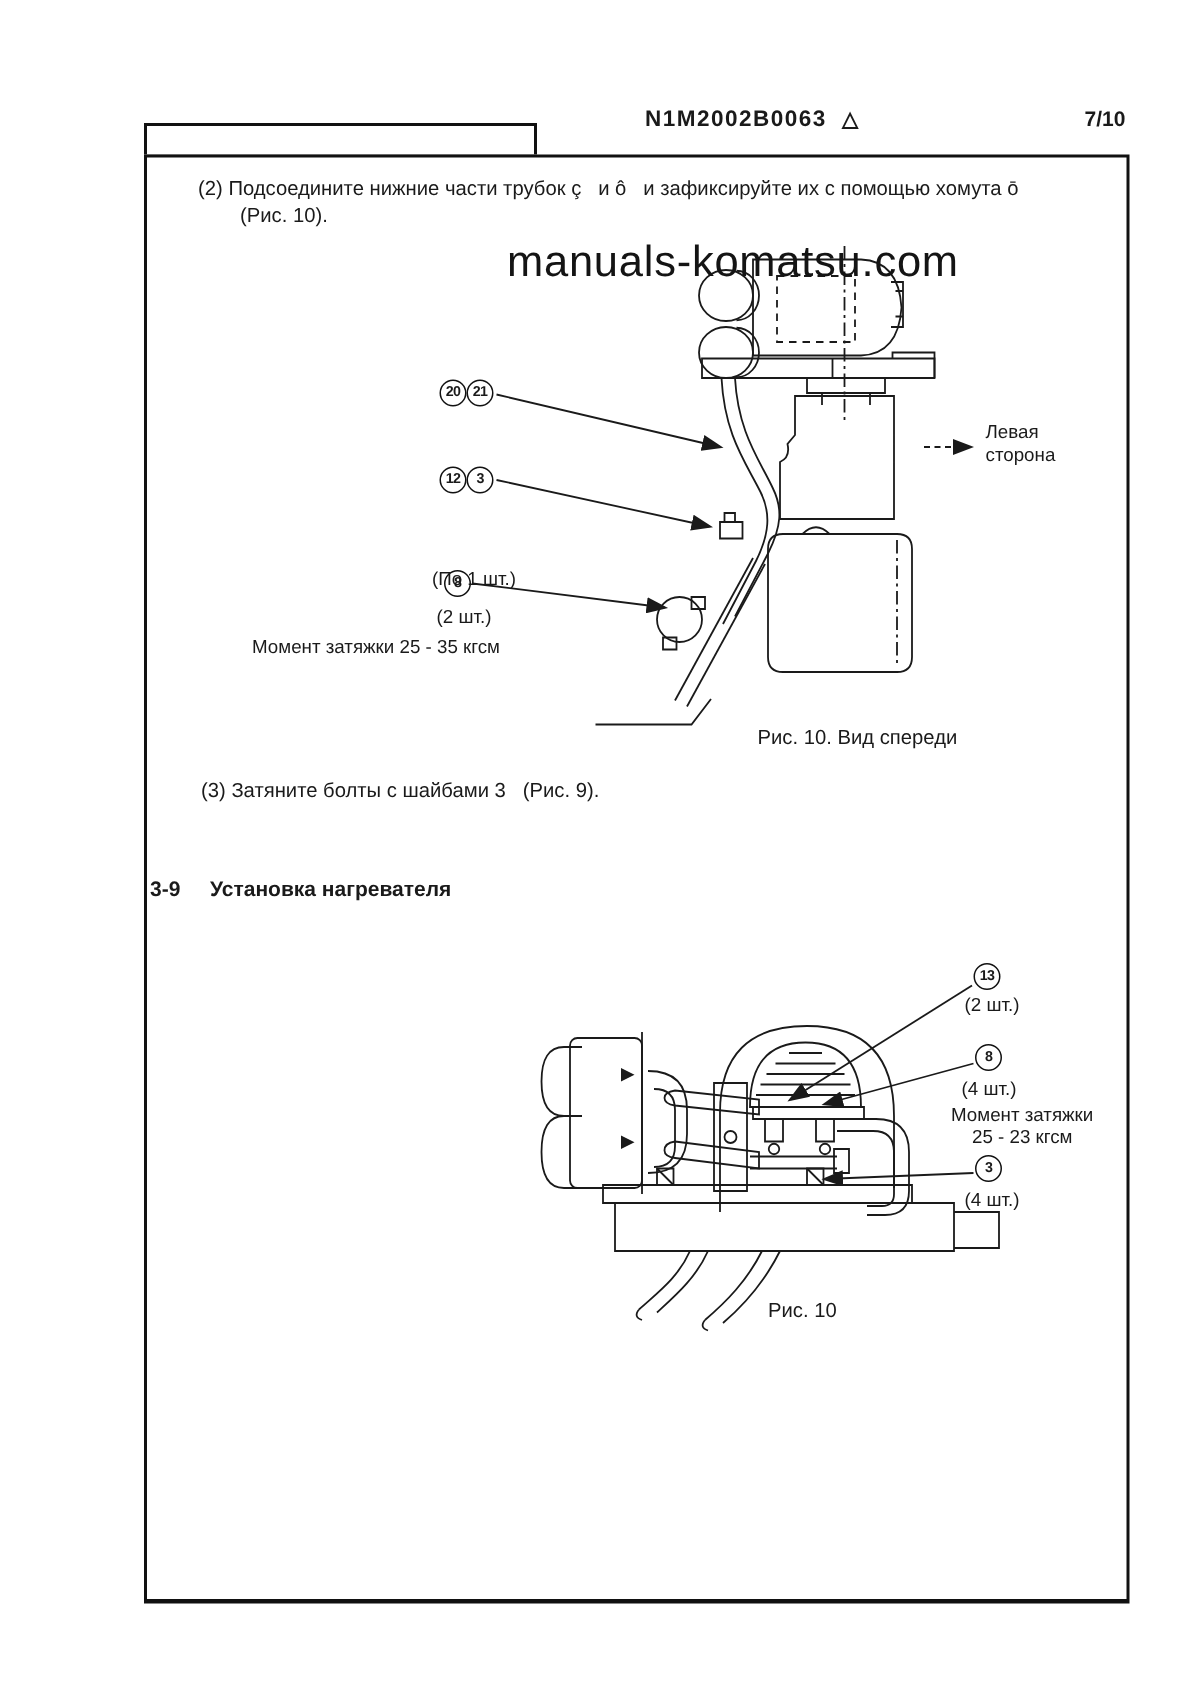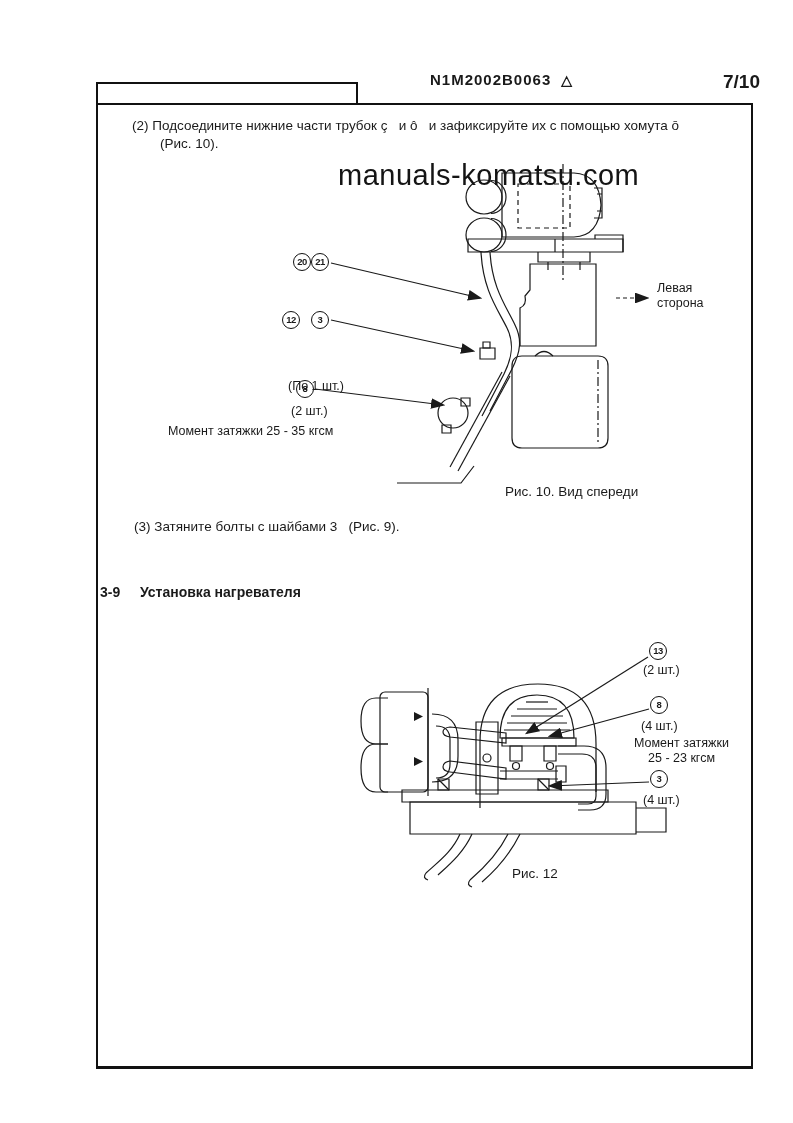--- a/index.html
+++ b/index.html
@@ -4,21 +4,21 @@
 <style>
   html,body{margin:0;padding:0;background:#fff;}
   .page{
     position:relative;width:793px;height:1123px;background:#fff;overflow:hidden;
     font-family:"Liberation Sans",sans-serif;color:#1a1a1a;
   }
   .abs{position:absolute;}
   .t{white-space:pre;}
   .hdr-code{font-size:15px;font-weight:bold;letter-spacing:1px;}
   .hdr-tri{font-size:14px;font-weight:bold;margin-left:10px;}
-  .hdr-page{font-size:19px;font-weight:bold;}
+  .hdr-page{font-size:14px;font-weight:bold;}
   .hdr-box{border:2px solid #111;background:#fff;}
   .frame{border:2px solid #111;border-bottom:3px solid #111;background:#fff;}
   .body-text{font-size:13.5px;}
   .small-text{font-size:12.5px;}
   .caption{font-size:13.5px;}
   .sec-num,.sec-title{font-size:14px;font-weight:bold;}
   .watermark{font-size:29px;letter-spacing:.5px;color:#141414;font-weight:400;margin-top:32px;}
   .co{
     position:absolute;width:16px;height:16px;border:1.5px solid #111;border-radius:50%;
     display:flex;align-items:center;justify-content:center;
@@ -107,21 +107,21 @@
     </g>
 
     <line x1="181" y1="103" x2="330" y2="138" marker-end="url(#ah10)"></line>
     <line x1="181" y1="160" x2="323" y2="191" marker-end="url(#ah10)"></line>
     <line x1="165" y1="229" x2="293" y2="245" marker-end="url(#ah10)"></line>
     <line x1="466" y1="138" x2="497" y2="138" stroke-dasharray="4 3" marker-end="url(#ah10)"></line>
   </svg>
 
   <div class="co" style="left:293px;top:253px;">20</div>
   <div class="co" style="left:311px;top:253px;">21</div>
-  <div class="co" style="left:282px;top:311px;">12</div>
+  <div class="co" style="left:293px;top:311px;">12</div>
   <div class="co" style="left:311px;top:311px;">3</div>
   <div class="co" style="left:296px;top:380px;">8</div>
 
   <div class="abs small-text lbl" style="left:288px;top:333px;margin-top:46px;">(По 1 шт.)</div>
   <div class="abs small-text lbl" style="left:291px;top:404px;">(2 шт.)</div>
   <div class="abs small-text lbl" style="left:168px;top:424px;">Момент затяжки 25 - 35 кгсм</div>
   <div class="abs small-text lbl" style="left:657px;top:281px;line-height:15px;">
     <div>Левая</div>
     <div>сторона</div>
   </div>
@@ -209,15 +209,15 @@
   </svg>
 
   <div class="co" style="left:649px;top:642px;">13</div>
   <div class="abs small-text lbl" style="left:643px;top:663px;">(2 шт.)</div>
   <div class="co" style="left:650px;top:696px;">8</div>
   <div class="abs small-text lbl" style="left:641px;top:719px;">(4 шт.)</div>
   <div class="abs small-text lbl" style="left:634px;top:736px;">Момент затяжки</div>
   <div class="abs small-text lbl" style="left:648px;top:751px;">25 - 23 кгсм</div>
   <div class="co" style="left:650px;top:770px;">3</div>
   <div class="abs small-text lbl" style="left:643px;top:793px;">(4 шт.)</div>
-  <div class="abs caption lbl" style="left:512px;top:866px;">Рис. 12</div>
+  <div class="abs caption lbl" style="left:512px;top:866px;">Рис. 10</div>
 
 </div>
 
 </body></html>

